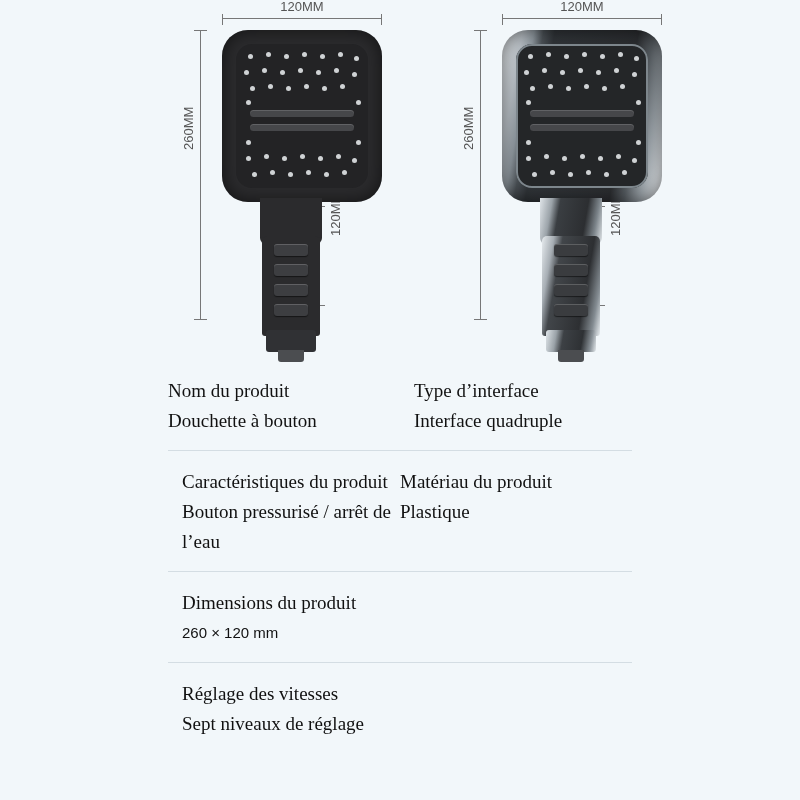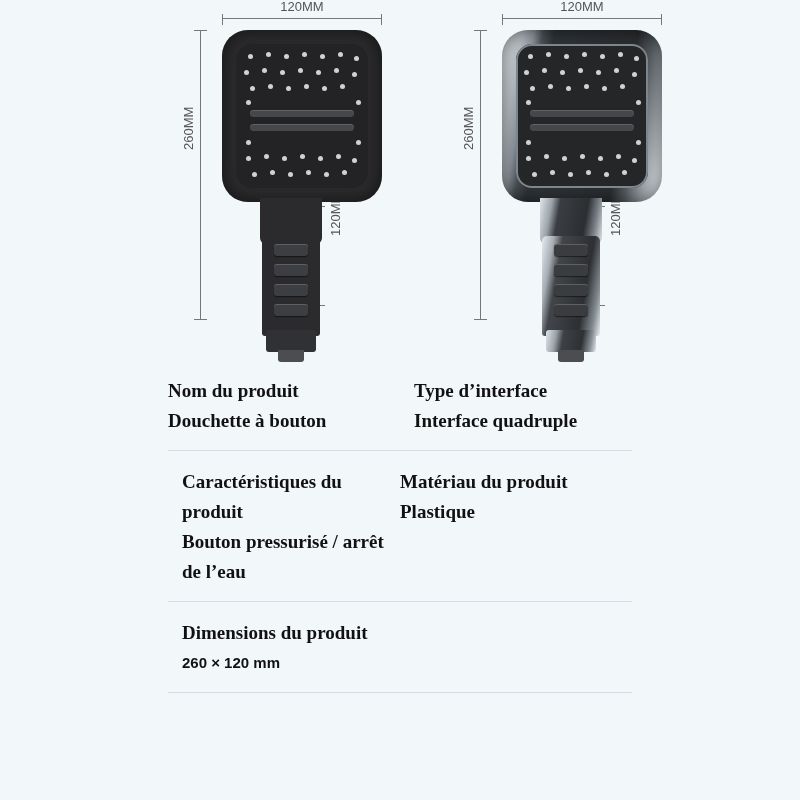--- a/index.html
+++ b/index.html
@@ -250,21 +250,20 @@
     display: flex;
     padding: 16px 0 14px 0;
     margin: 0 168px 0 168px;
     border-top: 1px solid #d4dde3;
   }
   .spec-row.first { border-top: none; }
   .spec-col {
     width: 50%;
     box-sizing: border-box;
     padding-right: 8px;
-    font-weight: bold;
   }
   .spec-col.right { padding-left: 14px; }
   .spec-label {
     font-size: 19px;
     line-height: 30px;
     color: #111;
   }
   .spec-value {
     font-size: 19px;
     line-height: 30px;
@@ -446,15 +445,19 @@
   </div>
 
   <div class="spec-row">
     <div class="spec-col right">
       <div class="spec-label">Dimensions du produit</div>
       <div class="spec-value sans">260 × 120 mm</div>
     </div>
   </div>
 
   <div class="spec-row">
+    <div class="spec-col right">
+      <div class="spec-label">Réglage des vitesses</div>
+      <div class="spec-value">Sept niveaux de réglage</div>
+    </div>
   </div>
 
 </div>
 
 </body></html>

